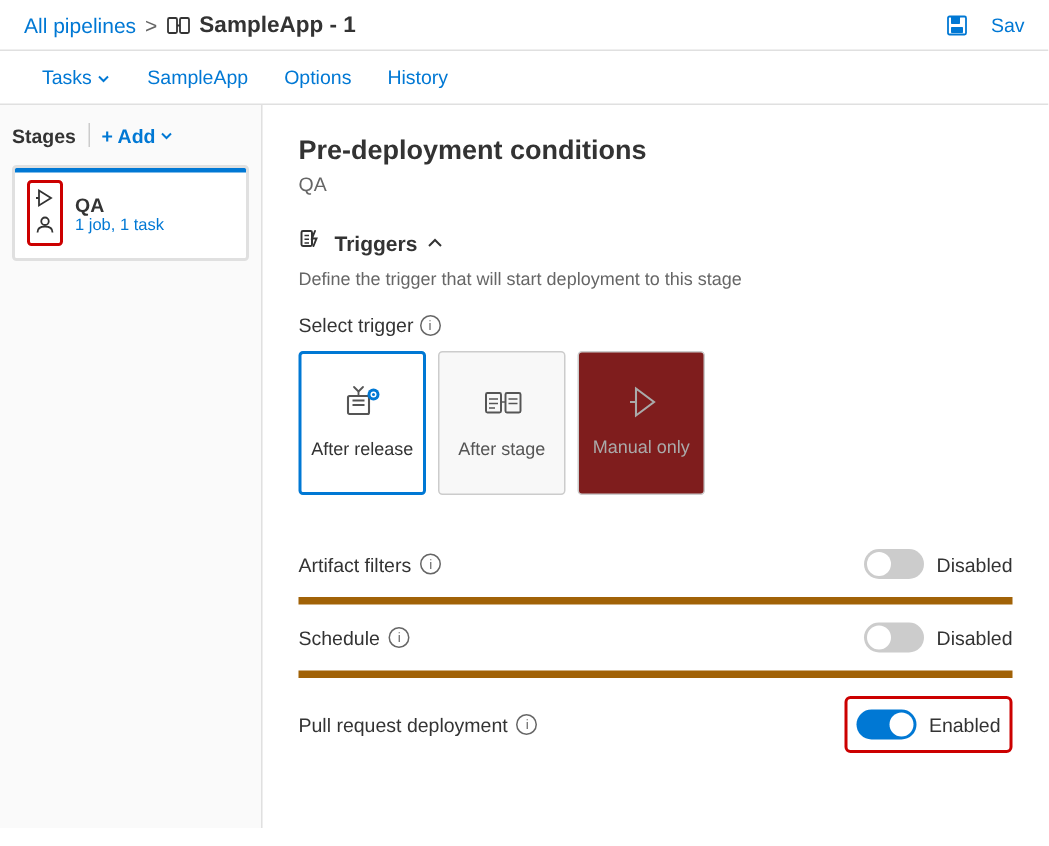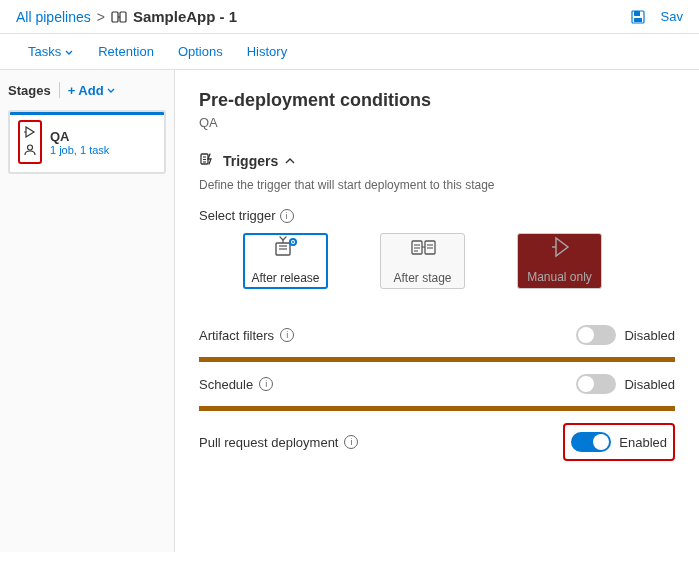--- a/index.html
+++ b/index.html
@@ -46,21 +46,21 @@
 
     .section-header { display: flex; align-items: center; gap: 6px; font-size: 14px; font-weight: 600; margin-bottom: 6px; }
     .section-icon { font-size: 16px; }
     .section-desc { font-size: 12px; color: #666; margin-bottom: 16px; }
 
     
     .trigger-label { font-size: 13px; color: #333; margin-bottom: 10px; display: flex; align-items: center; gap: 4px; }
     .info-icon { display: inline-flex; align-items: center; justify-content: center; width: 14px; height: 14px; border-radius: 50%; border: 1px solid #666; font-size: 9px; color: #666; cursor: pointer; }
 
     .trigger-options { display: flex; gap: 8px; margin-bottom: 24px; }
-    .trigger-option { width: 85px; height: 56px; border: 1.5px solid #ccc; border-radius: 3px; display: flex; flex-direction: column; align-items: center; justify-content: center; gap: 6px; cursor: pointer; background: #f8f8f8; font-size: 12px; color: #555; text-align: center; line-height: 1.3; margin-left: 44px; }
+    .trigger-option { width: 85px; height: 96px; border: 1.5px solid #ccc; border-radius: 3px; display: flex; flex-direction: column; align-items: center; justify-content: center; gap: 6px; cursor: pointer; background: #f8f8f8; font-size: 12px; color: #555; text-align: center; line-height: 1.3; }
     .trigger-option.selected { border: 2px solid #0078d4; background: #fff; }
     .trigger-option-icon { font-size: 22px; color: #555; }
     .trigger-option.selected .trigger-option-icon { color: #333; }
     .trigger-option.disabled-opt { background: #7f1d1d; color: #999; }
     .trigger-option.disabled-opt .trigger-option-icon { color: #aaa; }
 
     
     .setting-row { display: flex; align-items: center; justify-content: space-between; padding: 12px 0; border-bottom: 5px solid #a16207; }
     .setting-row:last-child { border-bottom: none; }
     .setting-label { display: flex; align-items: center; gap: 6px; font-size: 13px; color: #333; }
@@ -102,21 +102,21 @@
   </div>
 </div>
 
 <div class="nav-tabs">
   <span class="nav-tab nav-tab-with-arrow link-style">
     <span>Tasks</span>
     <svg width="10" height="10" viewBox="0 0 10 10" fill="none">
         <path d="M2 4l3 3 3-3" stroke="#0078d4" stroke-width="1.3" fill="none"></path>
       </svg>
   </span>
-  <span class="nav-tab link-style">Retention</span>
+  <span class="nav-tab link-style">SampleApp</span>
   <span class="nav-tab link-style">Options</span>
   <span class="nav-tab link-style">History</span>
 </div>
 
 <div class="main-layout">
 
   <div class="sidebar">
     <div class="stages-header">
       <span>Stages</span>
       <div class="stages-divider"></div>

